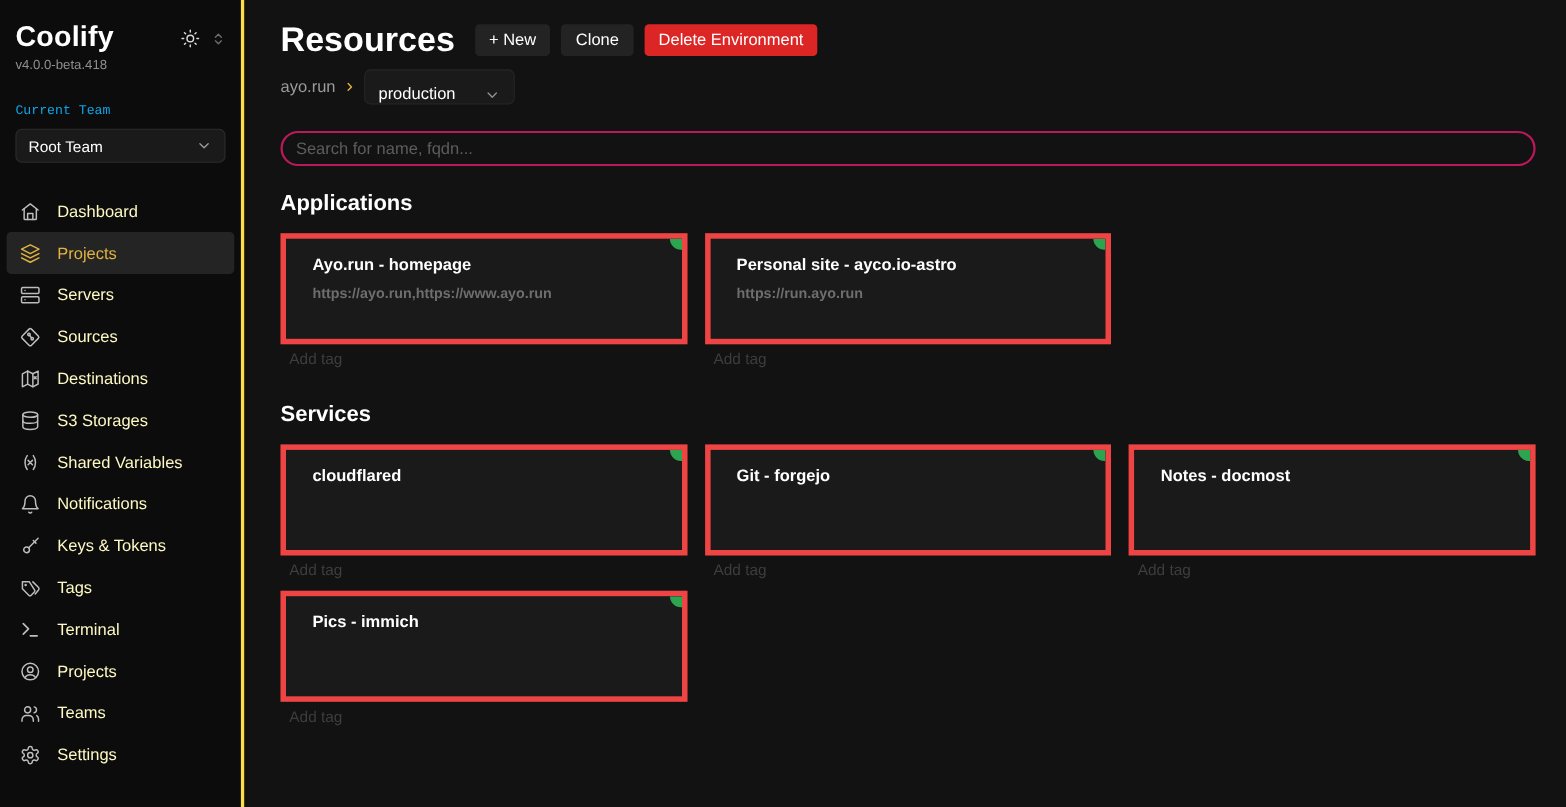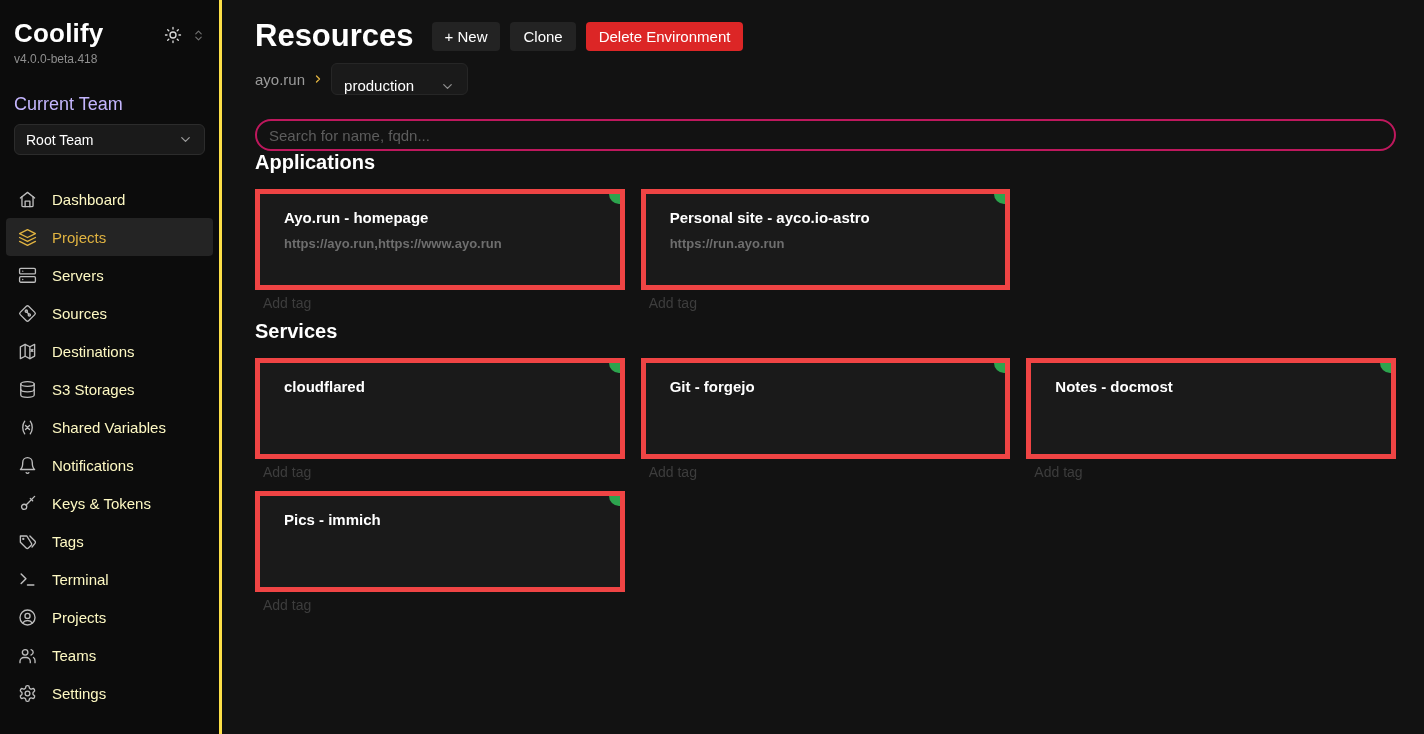--- a/index.html
+++ b/index.html
@@ -19,21 +19,21 @@
     border-right:3px solid #fde047;
     padding:18px 14px 0 14px;
   }
   .logo-row { display:flex; align-items:flex-start; justify-content:space-between; }
   .logo { font-size:26px; font-weight:800; letter-spacing:.2px; color:#fff; }
   .logo-icons { display:flex; align-items:center; gap:10px; margin-top:8px; }
   .icon-btn { background:none; border:none; cursor:pointer; color:#d8d8d8; padding:0; }
   .icon-btn.dim { color:#6f6f6f; }
   .version { font-size:12px; color:#8f8f8f; margin-top:3px; }
 
-  .team-label { margin-top:28px; font-size:18px; color:#c4b5fd; }
+  .team-label { margin-top:28px; font-size:12px; color:#0ea5e9;font-family:Liberation Mono, monospace; }
   .team-select {
     margin-top:9px; width:100%; height:31px;
     background:#1a1a1a; border:1px solid #2c2c2c; border-radius:6px;
     display:flex; align-items:center; justify-content:space-between;
     padding:0 11px; font-size:14px; color:#fff; cursor:pointer;gap:42px;
   }
   .team-select .chev { color:#9a9a9a; }
 
   .nav { margin:25px -8px 0 -8px; }
   .nav-item {
@@ -67,21 +67,21 @@
   }
   .env-select .chev { color:#8f8f8f; }
 
   .search-input {
     margin-top:24px; width:100%; height:32px;
     background:transparent; border:2px solid #be185d; border-radius:16px;
     padding:0 12px; color:#d0d0d0; font-size:15px; font-family:inherit; outline:none;
   }
   .search-input::placeholder { color:#5d5d5d; }
 
-  .section-title { font-size:20px; font-weight:700; }
+  .section-title { margin-top:23px; font-size:20px; font-weight:700; }
 
   .grid {
     margin-top:15px;
     display:grid; grid-template-columns:repeat(3, 1fr);
     column-gap:16px; row-gap:2px;
   }
   .card {
     position:relative; height:101px;
     background:#1a1a1a; border:5px solid #ef4444;
     padding:15px 24px; cursor:pointer; overflow:hidden;

